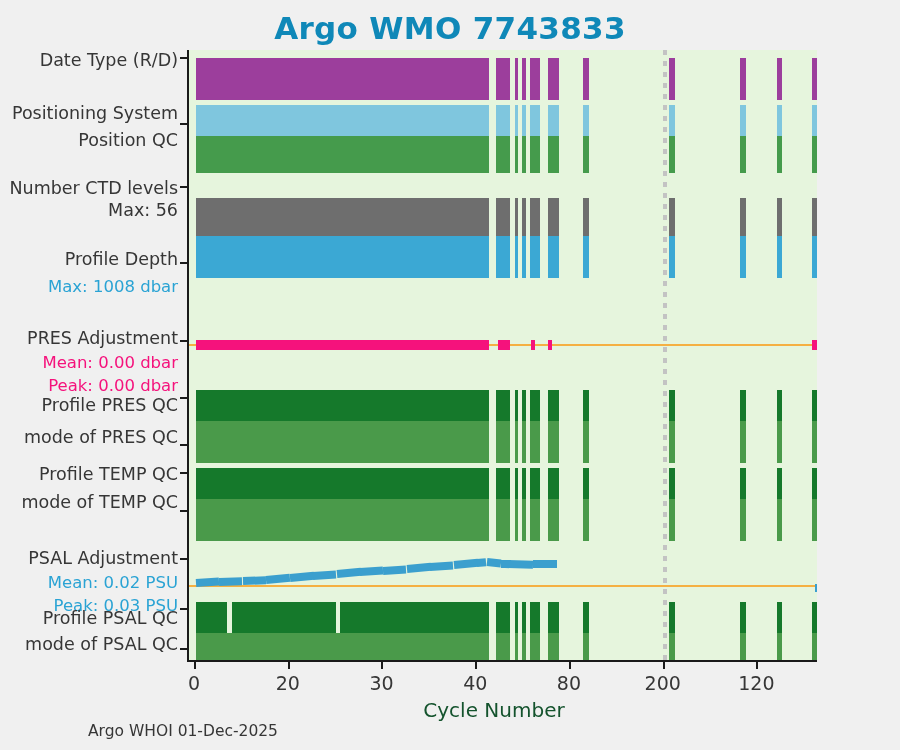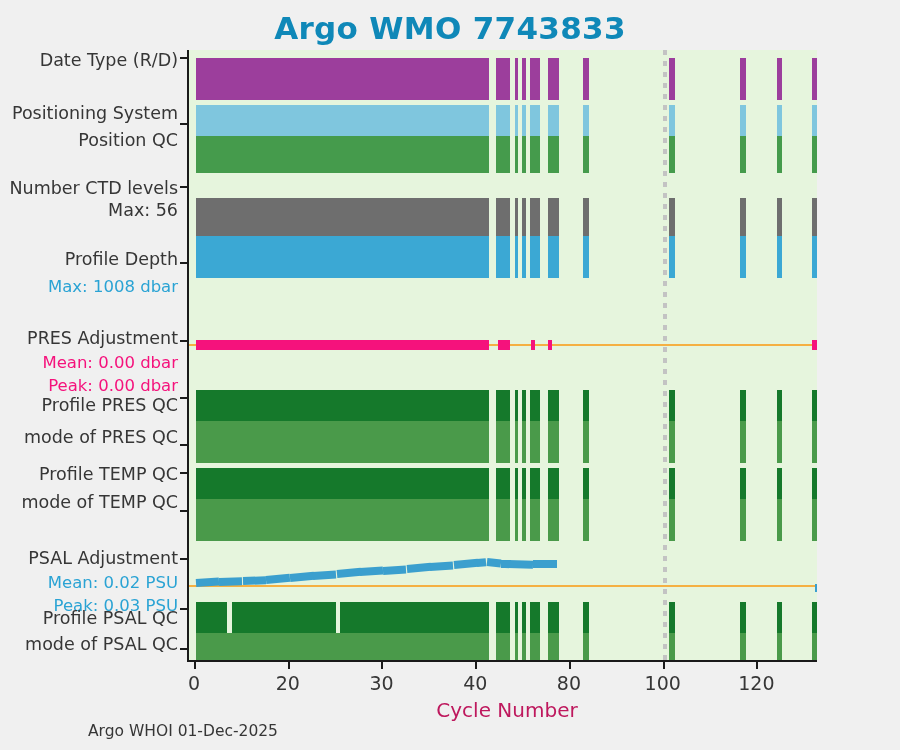--- a/index.html
+++ b/index.html
@@ -129,26 +129,26 @@
   .xticklabel {
     position: absolute;
     top: 10px;
     font-size: 19px;
     color: #363636;
     transform: translateX(-50%);
     white-space: nowrap;
   }
   #xaxis-title {
     position: absolute;
-    left: 193px;
+    left: 180px;
     top: 698px;
     width: 628px;
     text-align: center;
     font-size: 20px;
-    color: #be185d;
+    color: #14532d;
   }
   #footer {
     position: absolute;
     left: 88px;
     top: 722px;
     font-size: 15.5px;
     color: #363636;
   }
 </style>
 </head>
@@ -382,18 +382,18 @@
     <div class="xticklabel" style="left: 7.02985px;">0</div>
     <div class="xtick" style="left: 100.761px;"></div>
     <div class="xticklabel" style="left: 100.761px;">20</div>
     <div class="xtick" style="left: 194.493px;"></div>
     <div class="xticklabel" style="left: 194.493px;">30</div>
     <div class="xtick" style="left: 288.224px;"></div>
     <div class="xticklabel" style="left: 288.224px;">40</div>
     <div class="xtick" style="left: 381.955px;"></div>
     <div class="xticklabel" style="left: 381.955px;">80</div>
     <div class="xtick" style="left: 475.687px;"></div>
-    <div class="xticklabel" style="left: 475.687px;">100</div>
+    <div class="xticklabel" style="left: 475.687px;">200</div>
     <div class="xtick" style="left: 569.418px;"></div>
     <div class="xticklabel" style="left: 569.418px;">120</div>
   </div>
 <div id="xaxis-title">Cycle Number</div>
 <div id="footer">Argo WHOI 01-Dec-2025</div>
 
 </body></html>

